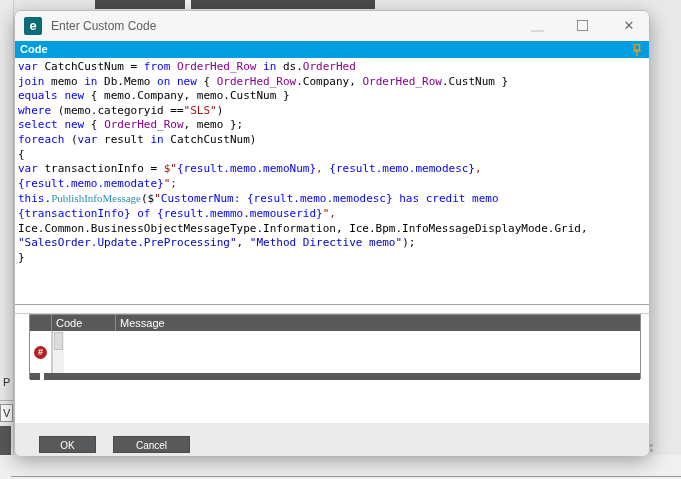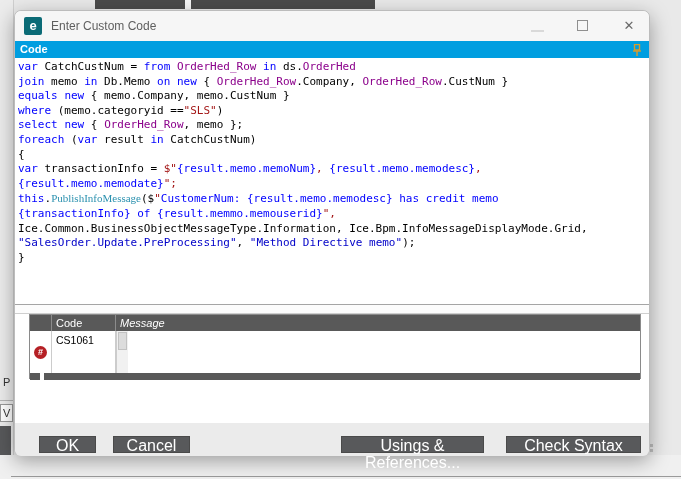--- a/index.html
+++ b/index.html
@@ -53,35 +53,35 @@
 
   .splitter { position:absolute; left:0; top:293px; width:100%; height:10px; background:#fcfcfc;
               border-top:1px solid #a5a5a5; border-bottom:1px solid #cfcfcf; }
 
   .error-grid { position:absolute; left:14px; top:303px; width:612px; height:65px;
                 border:1px solid #8a8a8a; background:#fff; }
   .grid-header { display:flex; height:16px; background:#595959; color:#fff; font-size:11px; }
   .gh-cell { line-height:16px; padding-left:4px; border-right:1px solid #8c8c8c; }
   .gh-icon { width:22px; }
   .gh-code { width:64px; }
-  .gh-msg { flex:1; border-right:none;font-style:italic; }
+  .gh-msg { flex:1; border-right:none; }
   .grid-row { display:flex; height:42px; background:#fff; }
   .gr-icon { width:22px; display:flex; align-items:center; justify-content:center; border-right:1px solid #ccc; }
   .err-circle { width:13px; height:13px; border-radius:50%; background:#B52025; color:#fff;
                 font-size:9px; font-weight:bold; text-align:center; line-height:13px; }
   .gr-code { width:64px; font-size:10.5px; color:#000; padding:3px 0 0 4px; border-right:1px solid #ccc; }
   .gr-msg { flex:1; font-size:10.2px; line-height:12.4px; color:#222; padding:2px 4px; }
   .gr-scroll { width:12px; background:#f1f1f1; border-left:1px solid #ccc; position:relative; }
   .gr-thumb { position:absolute; left:1px; top:1px; width:9px; height:18px; background:#dcdcdc; border:1px solid #c2c2c2; }
   .grid-footer { height:7px; background:#595959; position:relative; }
   .grid-footer-notch { position:absolute; left:10px; top:0; width:4px; height:7px; background:#fff; }
 
   .dialog-footer { position:absolute; left:0; top:412px; width:100%; height:33px; background:#ebebeb;
                    border-radius:0 0 6px 6px; }
-  .dlg-btn { position:absolute; top:13px; height:17px; background:#58595B; color:#fff; font-size:16px;
+  .dlg-btn { position:absolute; top:13px; height:17px; background:#58595B; color:#fff; font-size:10px;
              text-align:center; line-height:17px; border:1px solid #4a4a4a; cursor:pointer; }
   .btn-ok { left:24px; width:57px; }
   .btn-cancel { left:98px; width:77px; }
   .btn-usings { left:326px; width:143px; }
   .btn-check { left:491px; width:135px; }
 </style>
 </head>
 <body>
 
 <div class="bg-left-strip"></div>
@@ -127,30 +127,27 @@
   <div class="error-grid">
     <div class="grid-header">
       <div class="gh-cell gh-icon"></div>
       <div class="gh-cell gh-code">Code</div>
       <div class="gh-cell gh-msg">Message</div>
     </div>
     <div class="grid-row">
       <div class="gr-icon">
         <div class="err-circle">#</div>
       </div>
-      <div class="gr-code">CS1061</div>
       <div class="gr-scroll">
         <div class="gr-thumb"></div>
       </div>
     </div>
     <div class="grid-footer">
       <div class="grid-footer-notch"></div>
     </div>
   </div>
 
   <div class="dialog-footer">
     <div class="dlg-btn btn-ok">OK</div>
     <div class="dlg-btn btn-cancel">Cancel</div>
-    <div class="dlg-btn btn-usings">Usings &amp; References...</div>
-    <div class="dlg-btn btn-check">Check Syntax</div>
   </div>
 
 </div>
 
 </body></html>

